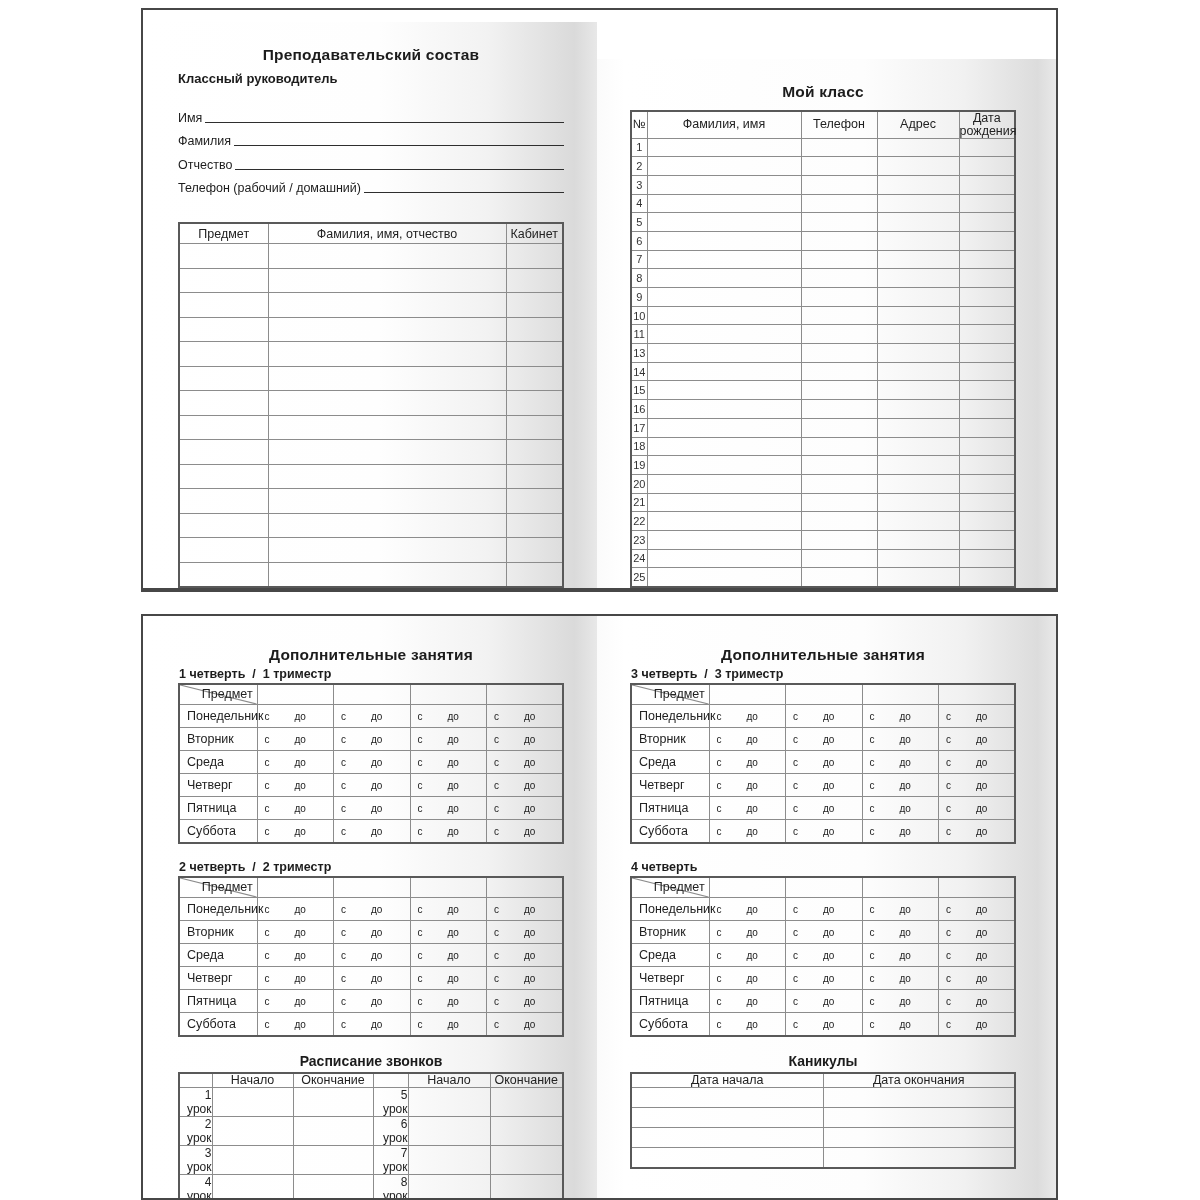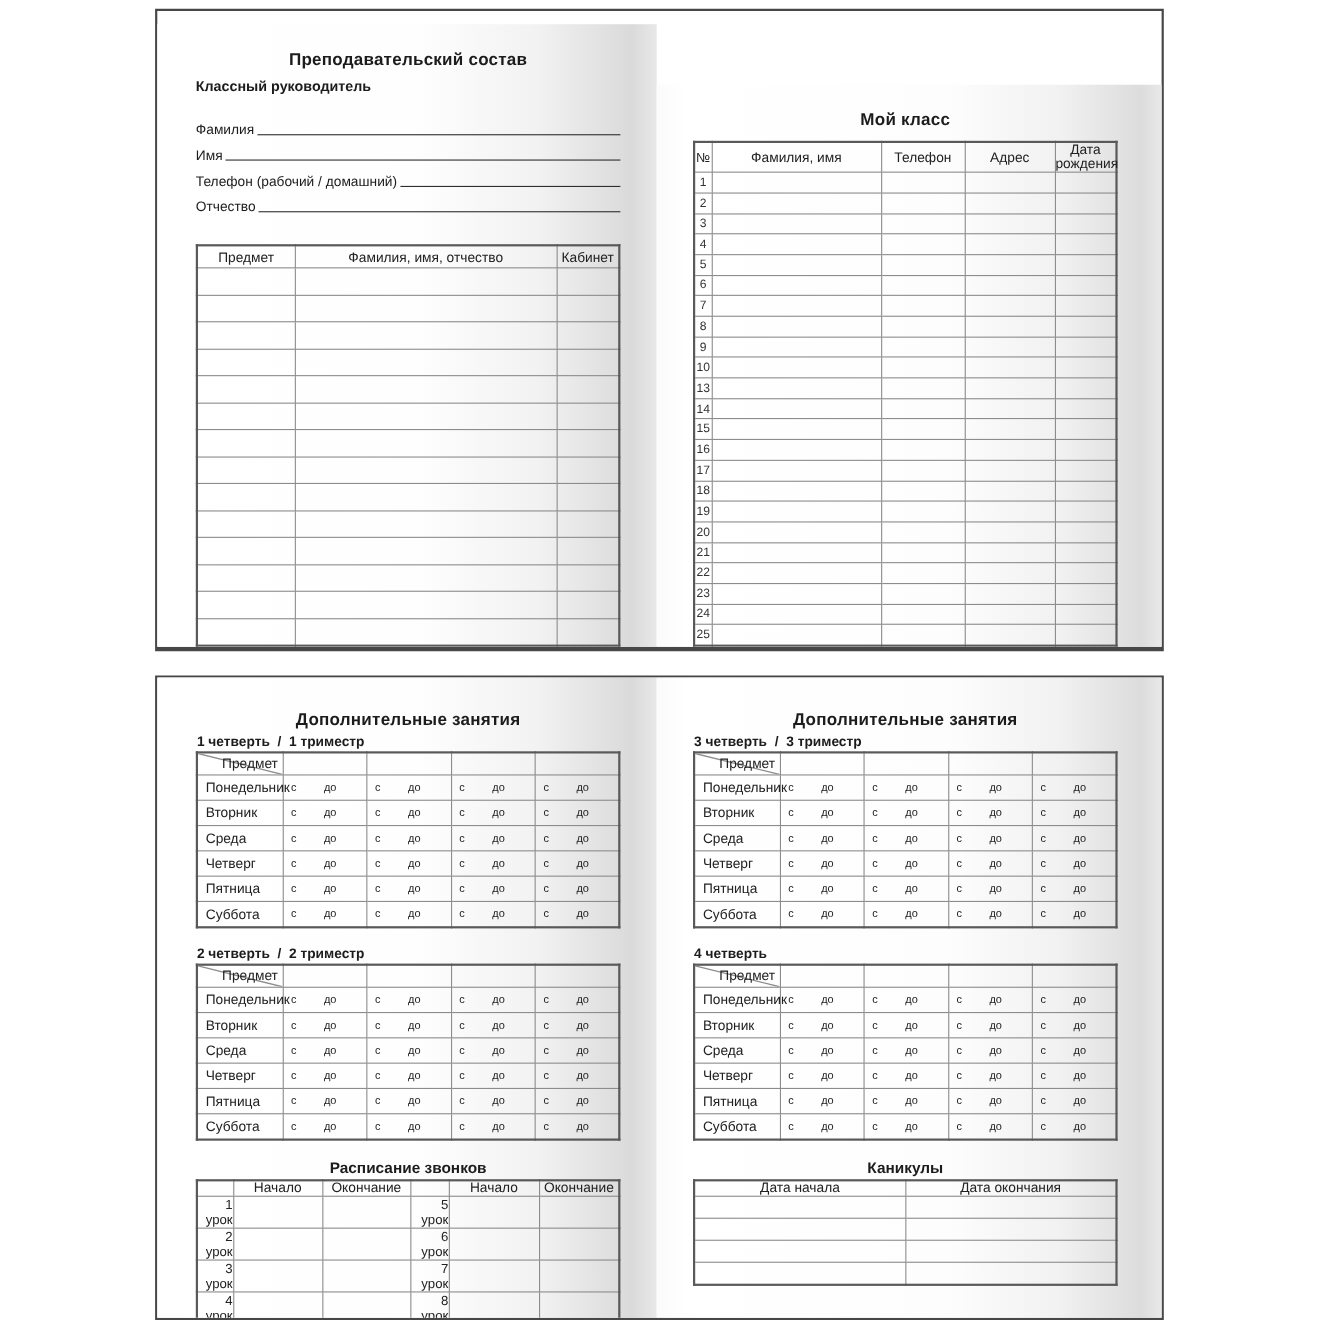--- a/index.html
+++ b/index.html
@@ -68,33 +68,33 @@
 <body>
 
 <div class="spread" id="spread-top">
 
   <section class="page pl">
     <h1 class="page-title">Преподавательский состав</h1>
     <h2 class="subhead">Классный руководитель</h2>
     <div class="fields">
 
     <div class="field">
+        <span class="flabel">Имя</span>
+        <span class="fill-line"></span>
+      </div>
+        <div class="field">
         <span class="flabel">Фамилия</span>
         <span class="fill-line"></span>
       </div>
         <div class="field">
-        <span class="flabel">Имя</span>
+        <span class="flabel">Отчество</span>
         <span class="fill-line"></span>
       </div>
         <div class="field">
         <span class="flabel">Телефон (рабочий / домашний)</span>
-        <span class="fill-line"></span>
-      </div>
-        <div class="field">
-        <span class="flabel">Отчество</span>
         <span class="fill-line"></span>
       </div>
       </div>
     <table class="tbl staff-tbl">
       <colgroup>
           <col style="width:89px">
           <col style="width:238px">
           <col>
         </colgroup>
       <thead>
@@ -259,20 +259,27 @@
         </tr>
           <tr>
           <td class="num">9</td>
           <td></td>
           <td></td>
           <td></td>
           <td></td>
         </tr>
           <tr>
           <td class="num">10</td>
+          <td></td>
+          <td></td>
+          <td></td>
+          <td></td>
+        </tr>
+          <tr>
+          <td class="num">11</td>
           <td></td>
           <td></td>
           <td></td>
           <td></td>
         </tr>
           <tr>
           <td class="num">13</td>
           <td></td>
           <td></td>
           <td></td>

